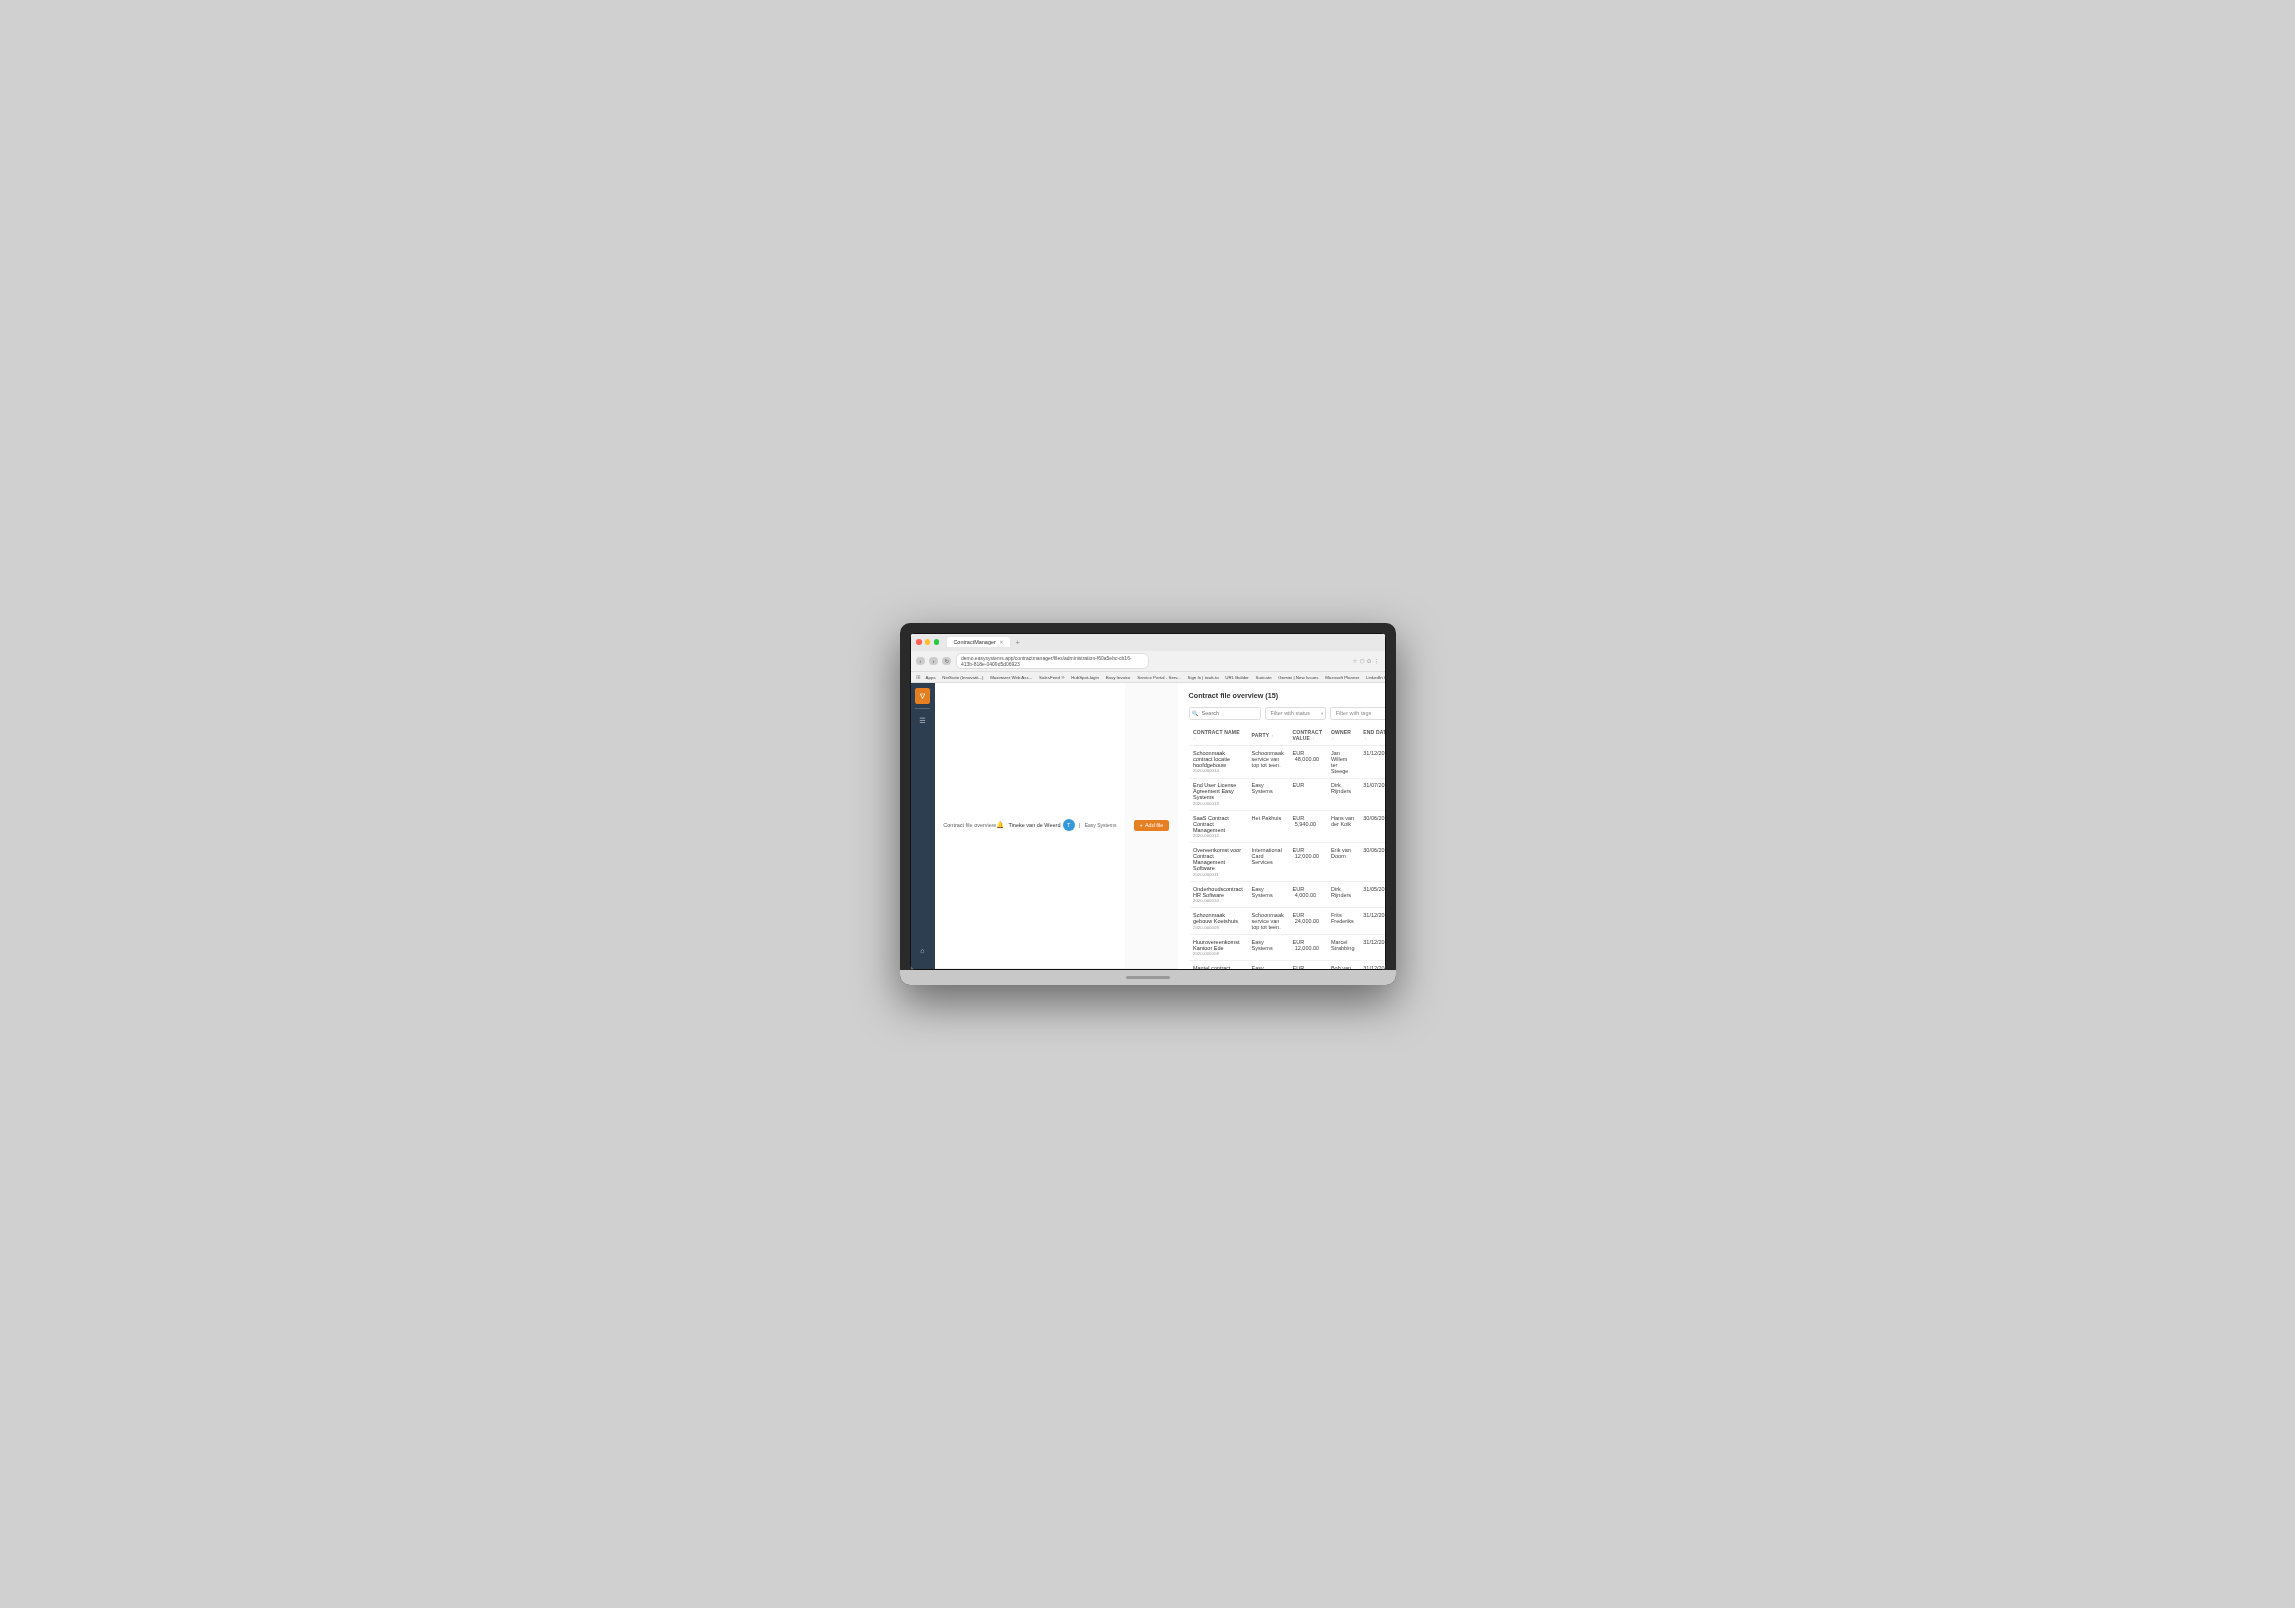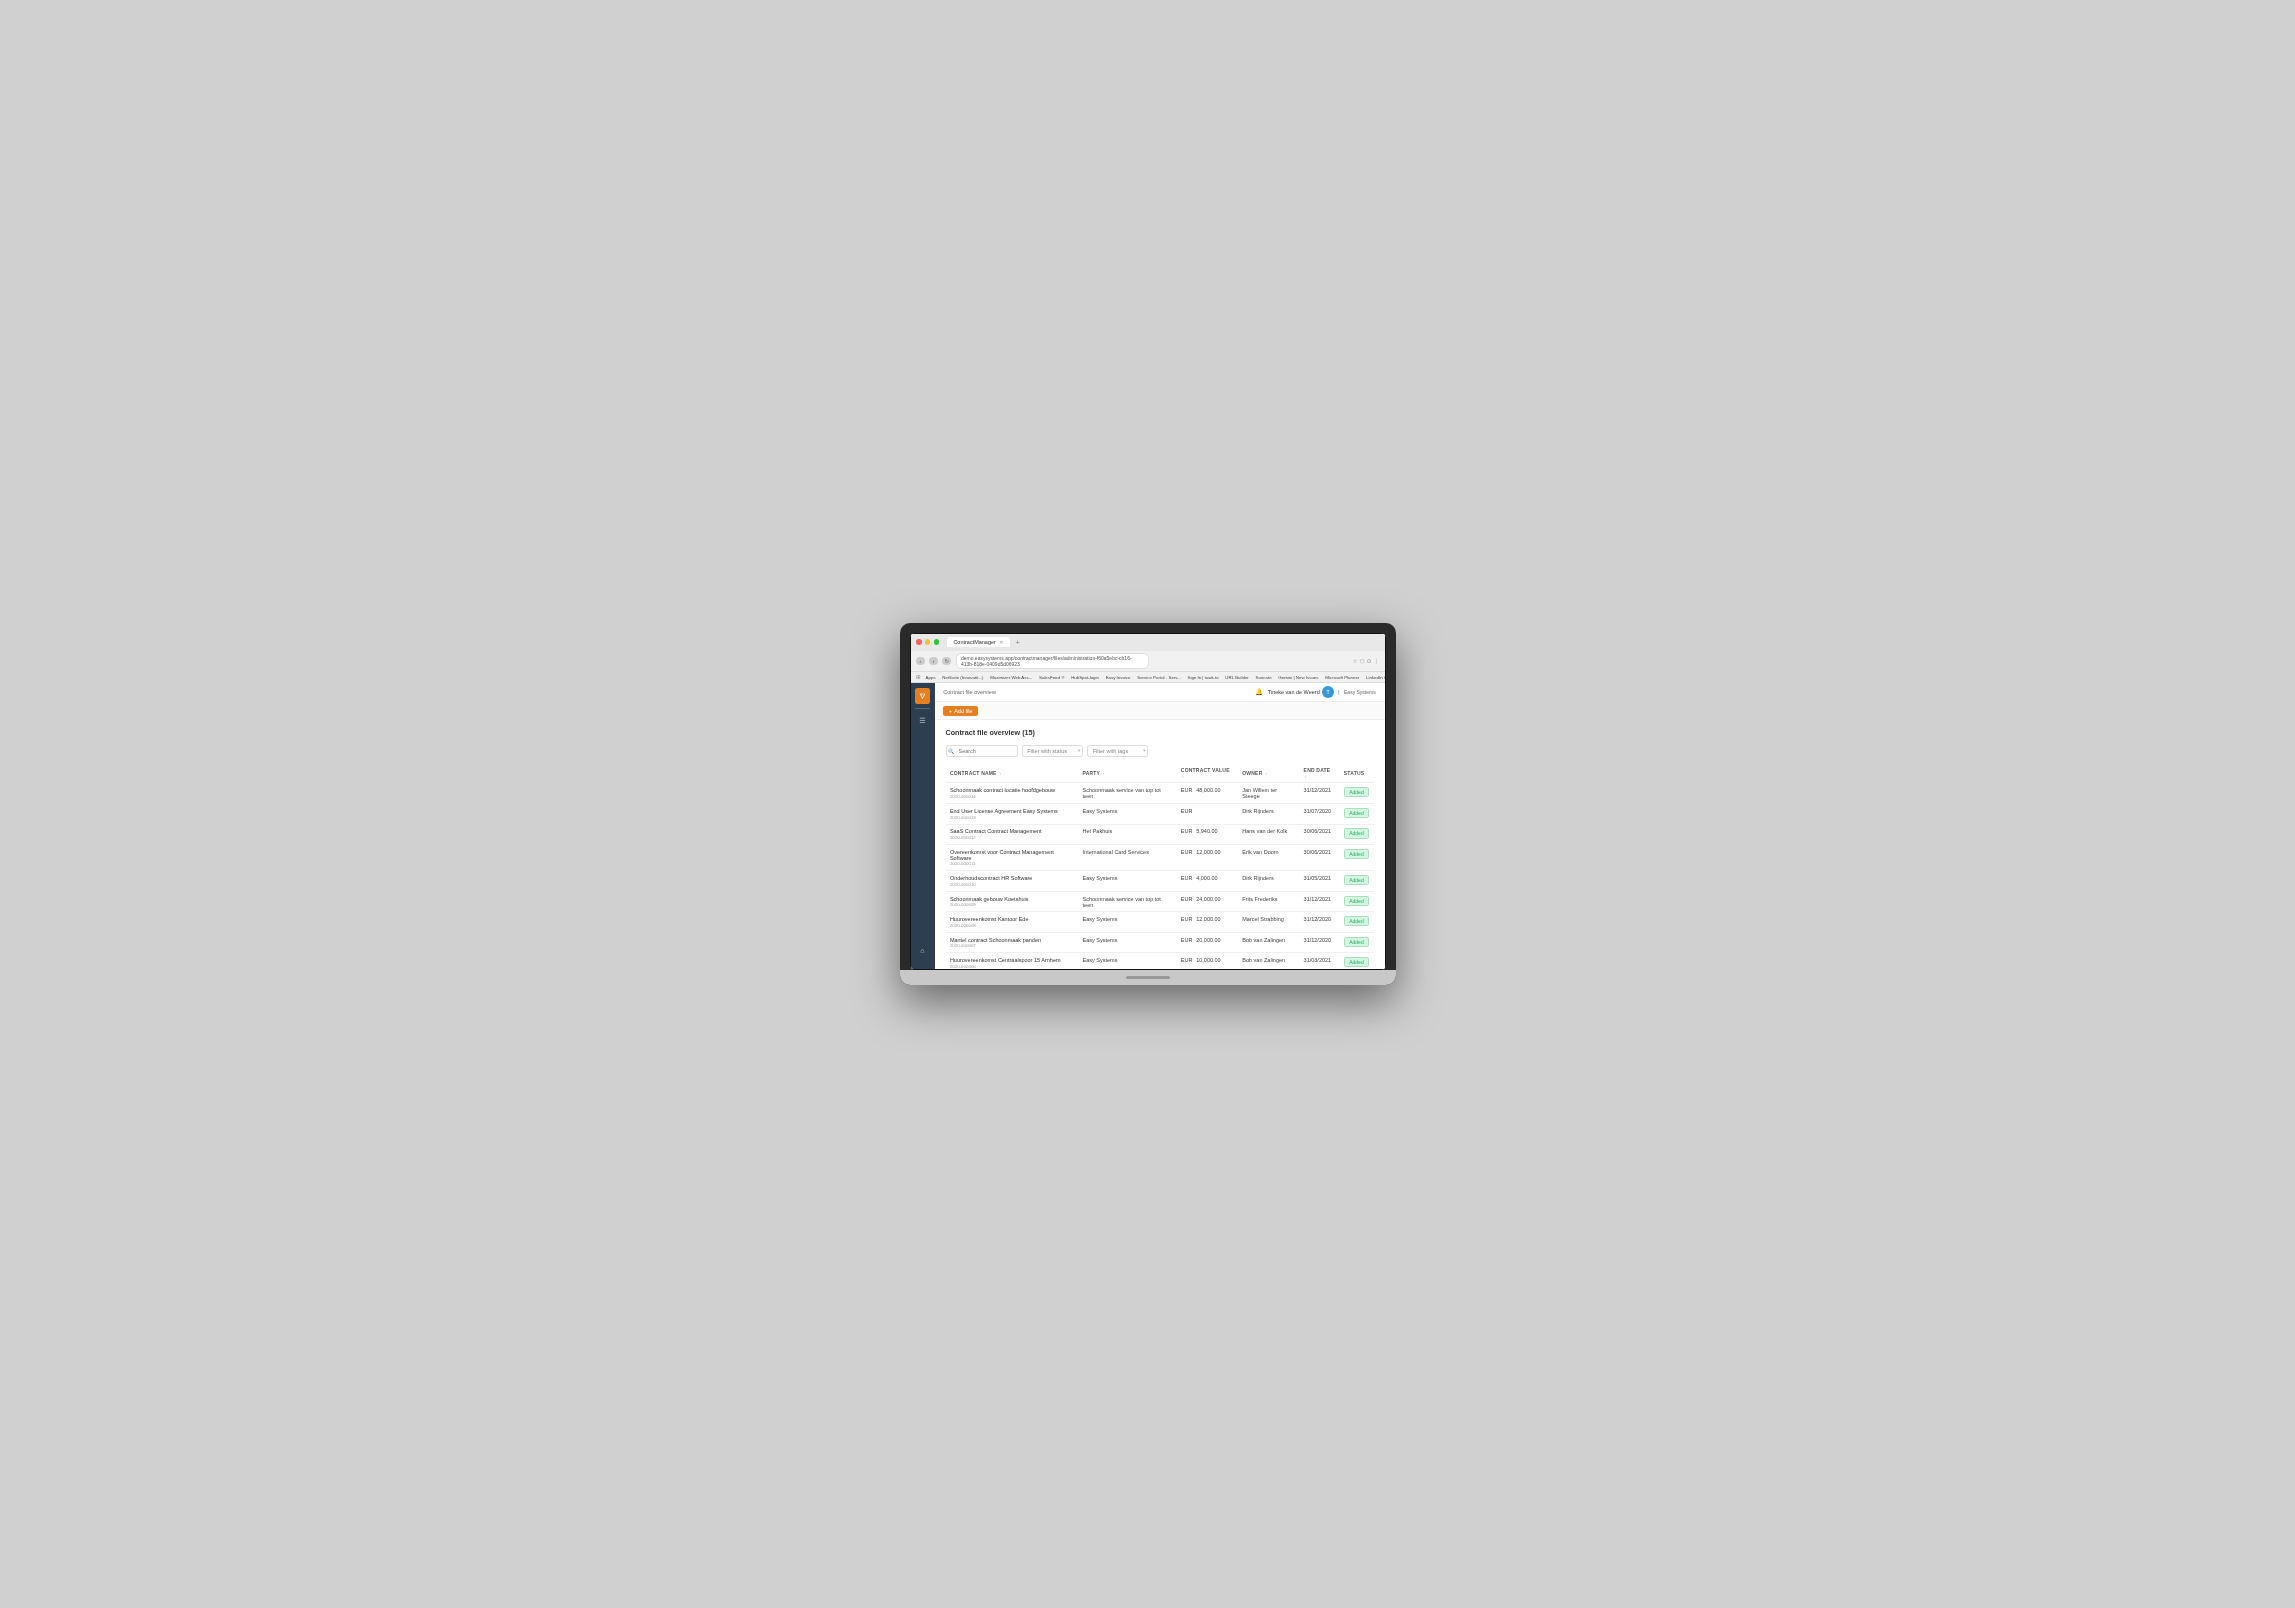--- a/index.html
+++ b/index.html
@@ -165,21 +165,20 @@
     }
     .sidebar-home {
       margin-top: auto;
       margin-bottom: 5.5px;
     }
 
     
     .main-content {
       flex: 1;
       display: flex;
-      flex-direction: column;
       overflow: hidden;
       justify-content: flex-end;
     }
     .top-header {
       display: flex;
       align-items: center;
       justify-content: space-between;
       padding: 3.3px 8.8px;
       border-bottom: 0.6px solid #eee;
       background: #fff;

